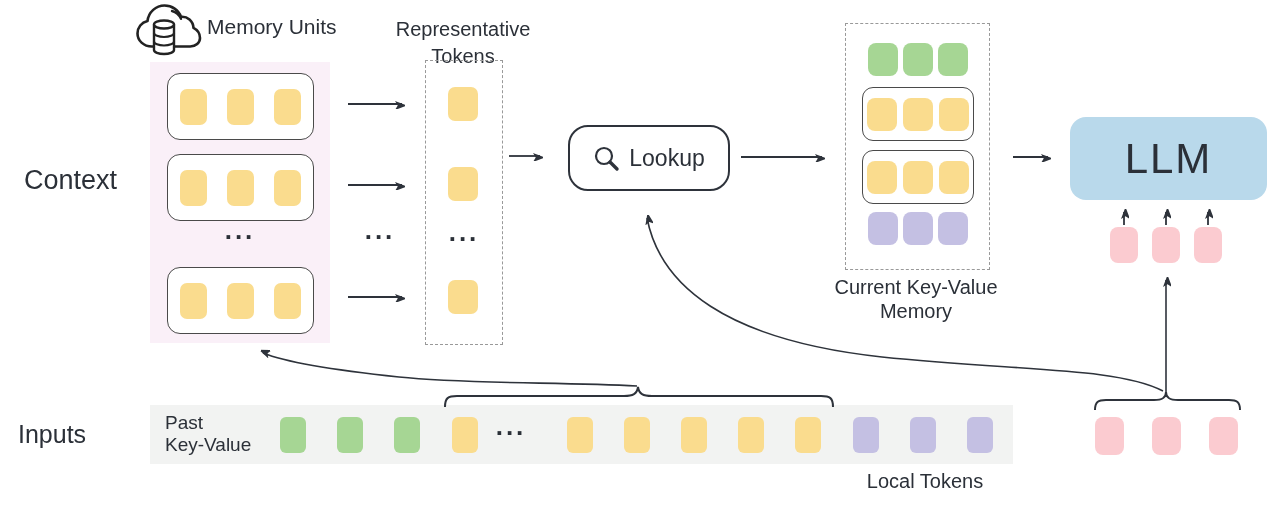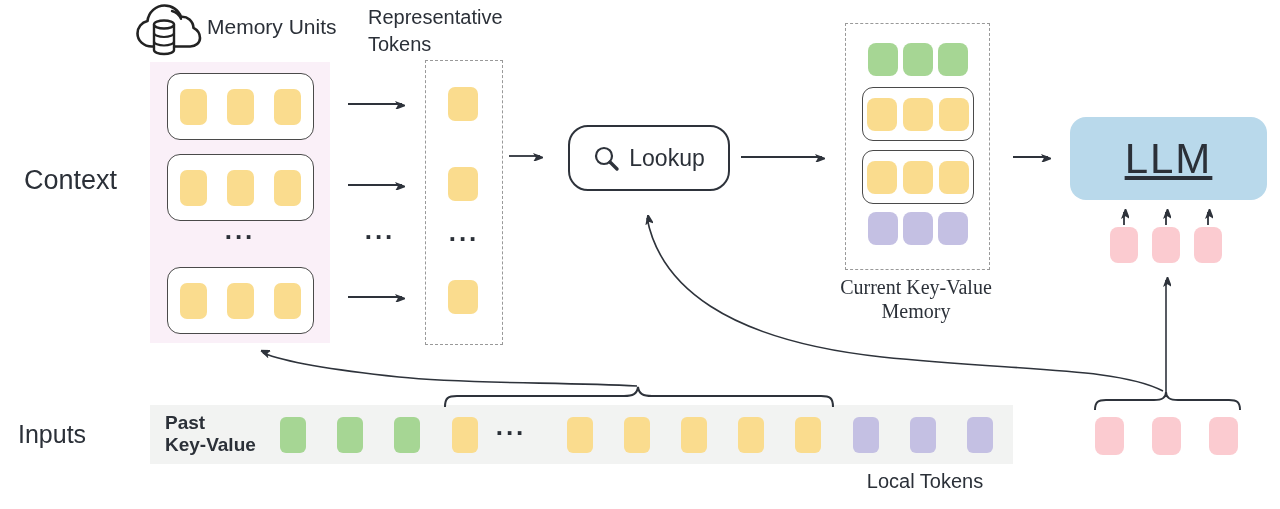--- a/index.html
+++ b/index.html
@@ -28,21 +28,21 @@
   
   .cache-box{left:845px;top:23px;width:143px;height:245px;border:1.5px dashed #999999;}
   .cache-row{position:absolute;left:0;width:100%;display:flex;justify-content:center;gap:5px;}
   .cache-row .token{width:30px;height:33px;border-radius:8px;}
   .cache-unit{position:absolute;left:16px;width:110px;height:52px;background:#fff;
               border:1.2px solid #4A4A4A;border-radius:11px;display:flex;
               align-items:center;justify-content:center;gap:6px;}
   .cache-unit .token{width:30px;height:33px;border-radius:8px;}
   
   .llm-box{left:1070px;top:117px;width:197px;height:83px;background:#B9D9EB;
-           border-radius:16px;display:flex;align-items:center;justify-content:center;text-decoration:underline;}
+           border-radius:16px;display:flex;align-items:center;justify-content:center;}
   .llm-text{font-size:42px;letter-spacing:2px;color:#2B3038;}
   .llm-in{left:1110px;top:227px;display:flex;gap:14px;}
   .llm-in .token{width:28px;height:36px;border-radius:8px;}
   
   .strip{left:150px;top:405px;width:863px;height:59px;background:#F2F3F2;}
   .strip-g{position:absolute;top:12px;display:flex;gap:31px;}
   .strip-g .token{width:26px;height:36px;border-radius:6px;}
   .cur-g{left:1095px;top:417px;display:flex;gap:28px;}
   .cur-g .token{width:29px;height:38px;border-radius:8px;}
   .tok-label{font-size:20px;text-align:center;width:200px;}
@@ -83,21 +83,21 @@
     <div class="abs dots" style="left:0;width:100%;top:155px;">...</div>
     <div class="mem-unit" style="top:205px;">
         <div class="token" style="background: rgb(250, 220, 142);"></div>
         <div class="token" style="background: rgb(250, 220, 142);"></div>
         <div class="token" style="background: rgb(250, 220, 142);"></div>
       </div>
   </div>
 
   <div class="abs dots" style="left:352px;top:217px;width:56px;">...</div>
 
-  <div class="abs label" style="left:368px;top:4px;width:190px;font-size:20px;line-height:27px;">
+  <div class="abs label" style="left:368px;top:16px;width:190px;text-align:center;font-size:20px;line-height:27px;">
     <div>Representative</div>
     <div>Tokens</div>
   </div>
   <div class="abs rep-box">
     <div class="rep-tok" style="top:26px;">
         <div class="token" style="background: rgb(250, 220, 142);"></div>
       </div>
     <div class="rep-tok" style="top:106px;">
         <div class="token" style="background: rgb(250, 220, 142);"></div>
       </div>
@@ -130,37 +130,37 @@
         <div class="token" style="background: rgb(250, 220, 142);"></div>
         <div class="token" style="background: rgb(250, 220, 142);"></div>
         <div class="token" style="background: rgb(250, 220, 142);"></div>
       </div>
     <div class="cache-row" style="top:188px;">
         <div class="token" style="background: rgb(196, 192, 227);"></div>
         <div class="token" style="background: rgb(196, 192, 227);"></div>
         <div class="token" style="background: rgb(196, 192, 227);"></div>
       </div>
   </div>
-  <div class="abs label" style="left:816px;top:275px;width:200px;text-align:center;font-size:20px;line-height:24px;font-family:Liberation Serif, serif;">
+  <div class="abs label" style="left:816px;top:275px;width:200px;text-align:center;font-size:20px;line-height:24px;">
     <div>Current Key-Value</div>
     <div>Memory</div>
   </div>
 
   <div class="abs llm-box">
     <span class="llm-text">LLM</span>
   </div>
   <div class="abs llm-in">
       <div class="token" style="background: rgb(251, 203, 208);"></div>
       <div class="token" style="background: rgb(251, 203, 208);"></div>
       <div class="token" style="background: rgb(251, 203, 208);"></div>
     </div>
 
   <div class="abs label" style="left:18px;top:420px;font-size:25px;">Inputs</div>
   <div class="abs strip">
-    <div class="abs label" style="left:15px;top:7px;font-size:19px;line-height:22px;font-weight:bold;">
+    <div class="abs label" style="left:15px;top:7px;font-size:19px;line-height:22px;">
       <div>Past</div>
       <div>Key-Value</div>
     </div>
     <div class="strip-g" style="left:130px;">
         <div class="token" style="background: rgb(166, 214, 148);"></div>
         <div class="token" style="background: rgb(166, 214, 148);"></div>
         <div class="token" style="background: rgb(166, 214, 148);"></div>
       </div>
     <div class="strip-g" style="left:302px;">
         <div class="token" style="background: rgb(250, 220, 142);"></div>

